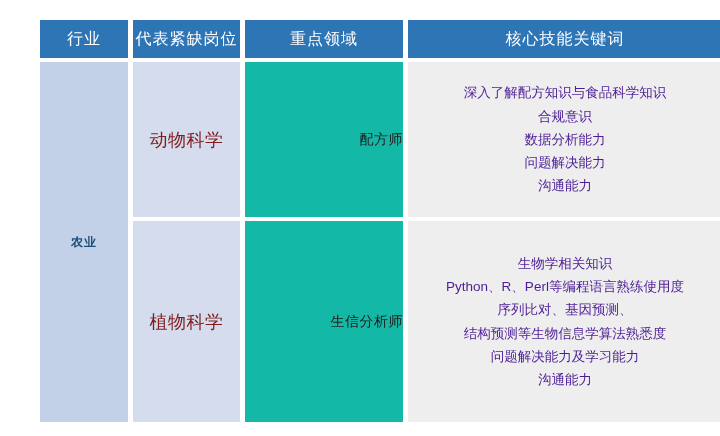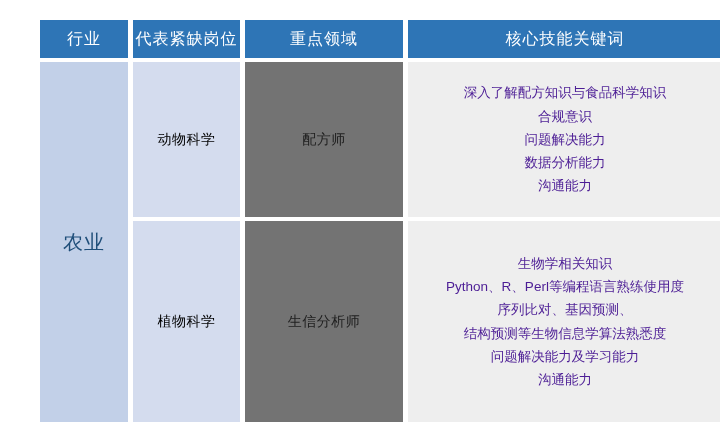--- a/index.html
+++ b/index.html
@@ -49,39 +49,41 @@
     font-size: 16px;
     letter-spacing: 1px;
   }
 
   
   .industry-cell {
     grid-column: 1;
     grid-row: 2 / span 2;
     background: #c2d0e8;
     color: #1f4e79;
-    font-size: 20px;
+    font-size: 12px;
     letter-spacing: 1px;
     align-items: center;
+    font-weight: bold;
   }
 
   
   .focus-cell {
     background: #d4dcee;
-    color: #000000;
-    font-size: 14px;
+    color: #7f1d1d;
+    font-size: 18px;
     letter-spacing: 0.5px;
   }
 
   
   .role-cell {
-    background: #737373;
+    background: #14b8a6;
     color: #202020;
     font-size: 14px;
     letter-spacing: 0.5px;
+    justify-content: flex-end;
   }
 
   
   .skills-cell {
     background: #eeeeee;
     color: #4c1d95;
     font-size: 13.5px;
     line-height: 1.72;
     flex-direction: column;
     justify-content: center;
@@ -116,22 +118,22 @@
 
     <div class="cell focus-cell">
       <span>动物科学</span>
     </div>
     <div class="cell role-cell">
       <span>配方师</span>
     </div>
     <div class="cell skills-cell">
       <span class="line">深入了解配方知识与食品科学知识</span>
       <span class="line">合规意识</span>
+      <span class="line">数据分析能力</span>
       <span class="line">问题解决能力</span>
-      <span class="line">数据分析能力</span>
       <span class="line">沟通能力</span>
     </div>
 
     <div class="cell focus-cell">
       <span>植物科学</span>
     </div>
     <div class="cell role-cell">
       <span>生信分析师</span>
     </div>
     <div class="cell skills-cell">

